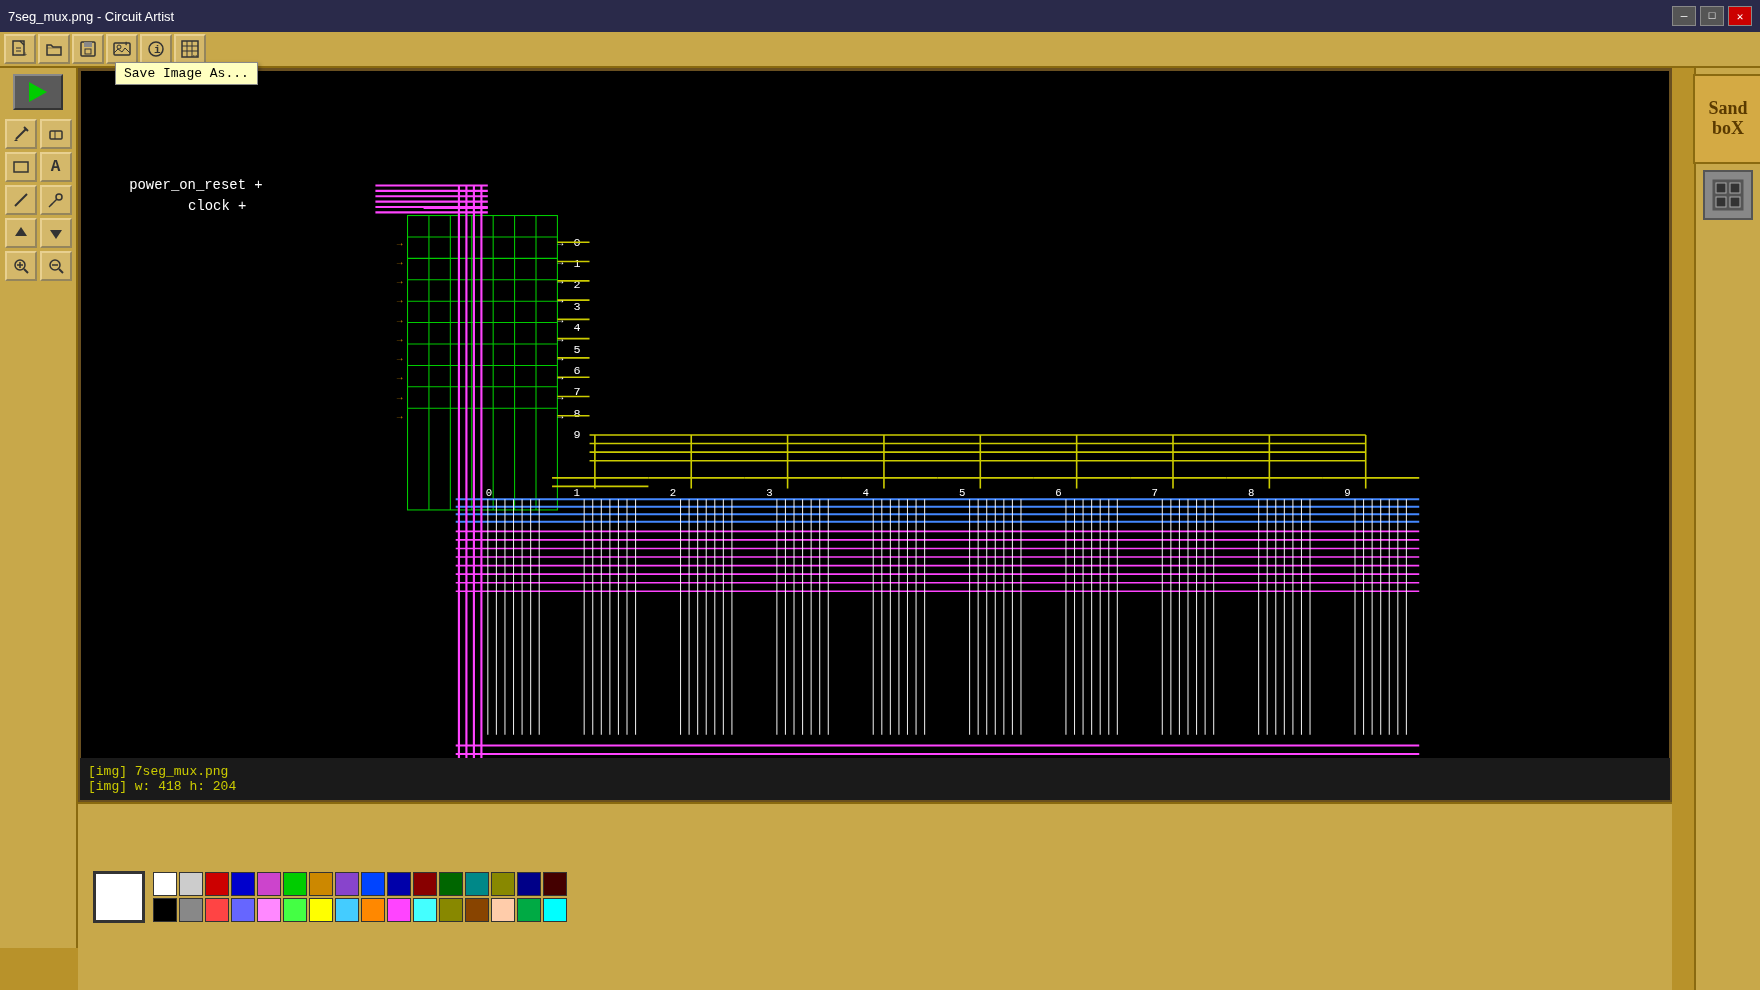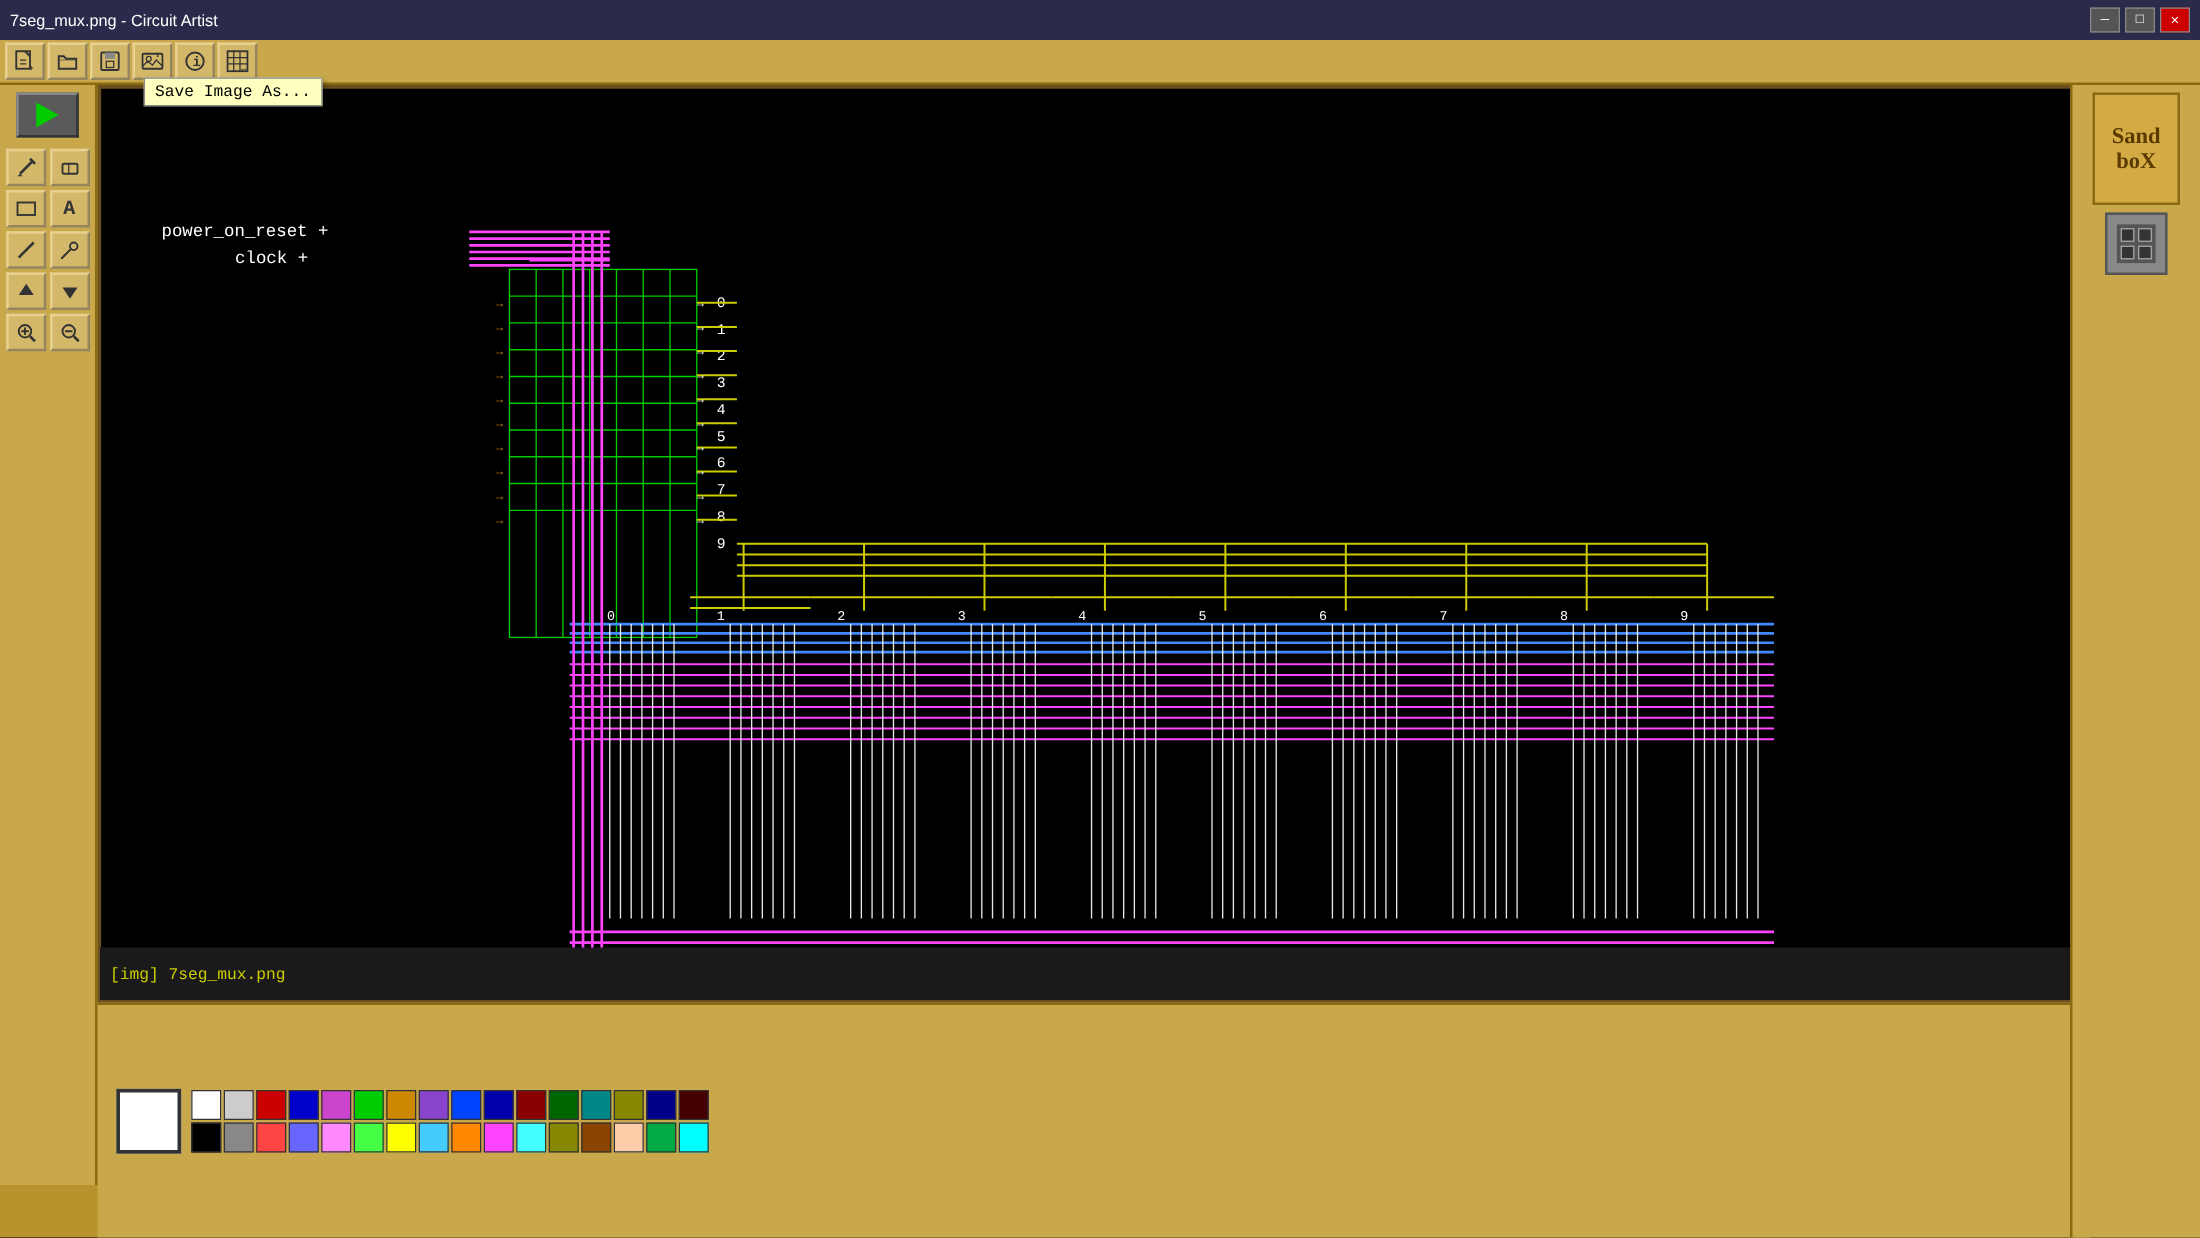--- a/index.html
+++ b/index.html
@@ -217,21 +217,21 @@
       height: 52px;
       border: 3px solid #333;
       margin-right: 8px;
     }
 
     
     #right-panel {
       position: absolute;
       top: 68px;
       right: 0;
-      width: 104px;
+      width: 66px;
       height: calc(100% - 68px);
       background: #c8a84a;
       border-left: 2px solid #8a6a10;
       display: flex;
       flex-direction: column;
       align-items: center;
       padding: 6px;
       gap: 6px;
       z-index: 80;
     }
@@ -651,20 +651,21 @@
       <line x1="890" y1="380" x2="980" y2="380"></line>
       <line x1="980" y1="380" x2="1070" y2="380"></line>
       <line x1="1070" y1="380" x2="1160" y2="380"></line>
       <line x1="1160" y1="380" x2="1250" y2="380"></line>
     </g>
   </svg>
 </div>
 
 <div id="status-bar">
   <div class="status-line">[img] 7seg_mux.png</div>
+  <div class="status-line">[img] w: 418 h: 204</div>
 </div>
 
 <div id="palette-area">
   <div id="current-color-box" style="background:#ffffff;"></div>
   <div id="color-swatches">
 
     <div class="swatch" style="background:#ffffff;"></div>
     <div class="swatch" style="background:#cccccc;"></div>
     <div class="swatch" style="background:#cc0000;"></div>
     <div class="swatch" style="background:#0000cc;"></div>

